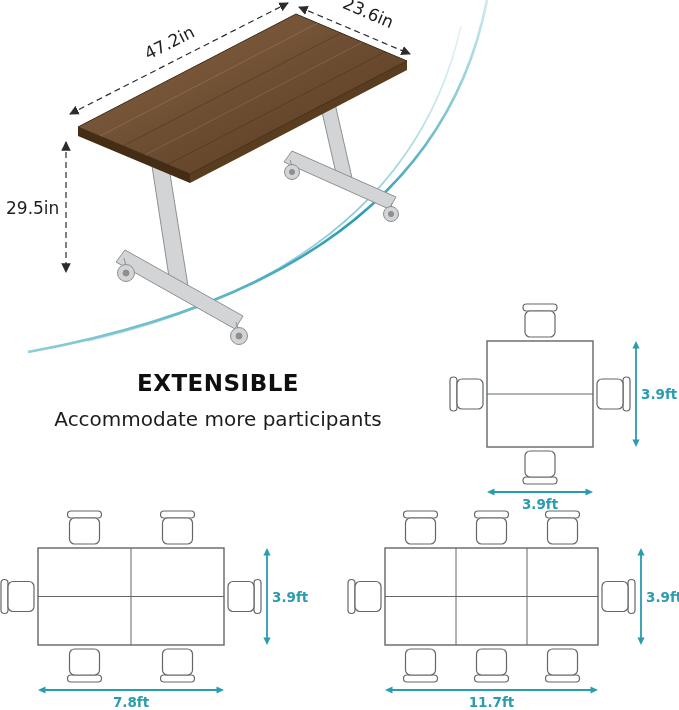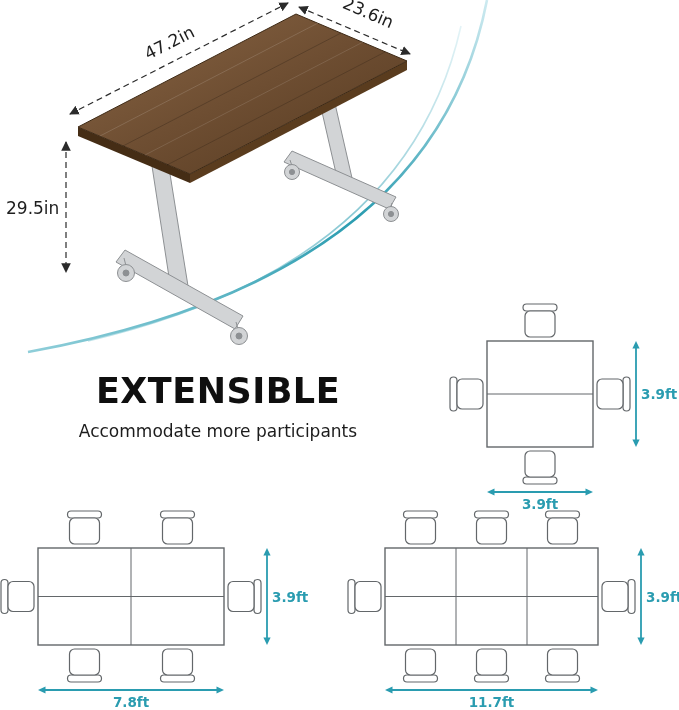--- a/index.html
+++ b/index.html
@@ -6,25 +6,25 @@
   #stage{
     position:relative;width:679px;height:710px;overflow:hidden;background:#ffffff;
     font-family:"DejaVu Sans","Liberation Sans",sans-serif;
   }
   svg{display:block;}
   .layer{position:absolute;}
   #headline{
     position:absolute;left:0;top:370px;width:436px;text-align:center;z-index:3;
   }
   #headline .big{
-    font-size:35px;font-weight:800;color:#0f0f0f;letter-spacing:0.5px;line-height:1.2;
+    font-size:23px;font-weight:800;color:#0f0f0f;letter-spacing:0.5px;line-height:1.2;
     font-family:"DejaVu Sans","Liberation Sans",sans-serif;
   }
   #headline .sub{
-    margin-top:9px;font-size:17px;font-weight:400;color:#1c1c1c;
+    margin-top:9px;font-size:20px;font-weight:400;color:#1c1c1c;
   }
 </style>
 </head>
 <body>
 
 <div id="stage">
 
   <svg class="layer" style="left:0;top:0;z-index:1" width="679" height="710" viewBox="0 0 679 710">
     <defs>
       <linearGradient id="tealg" x1="1" y1="0" x2="0" y2="1">

